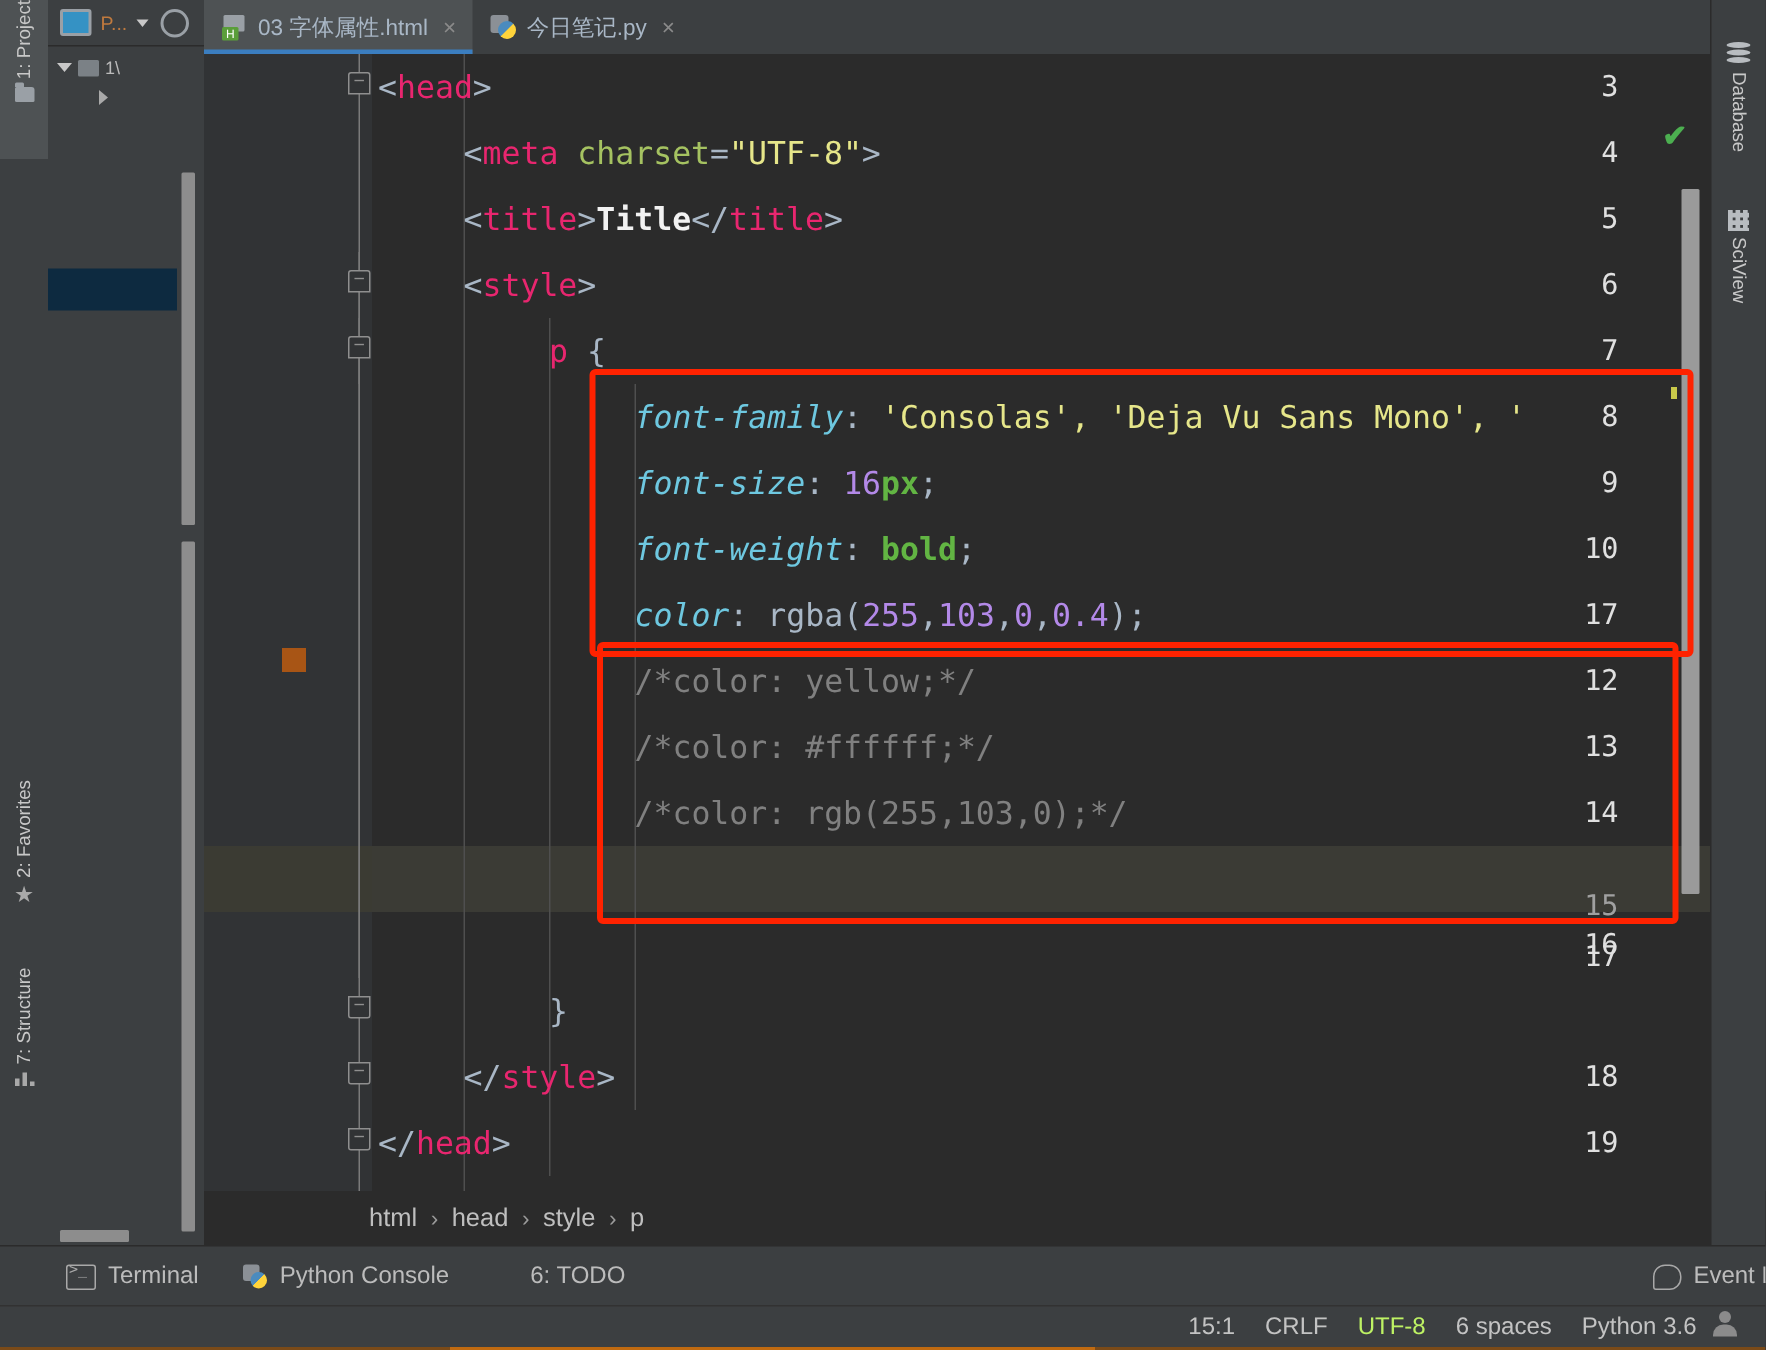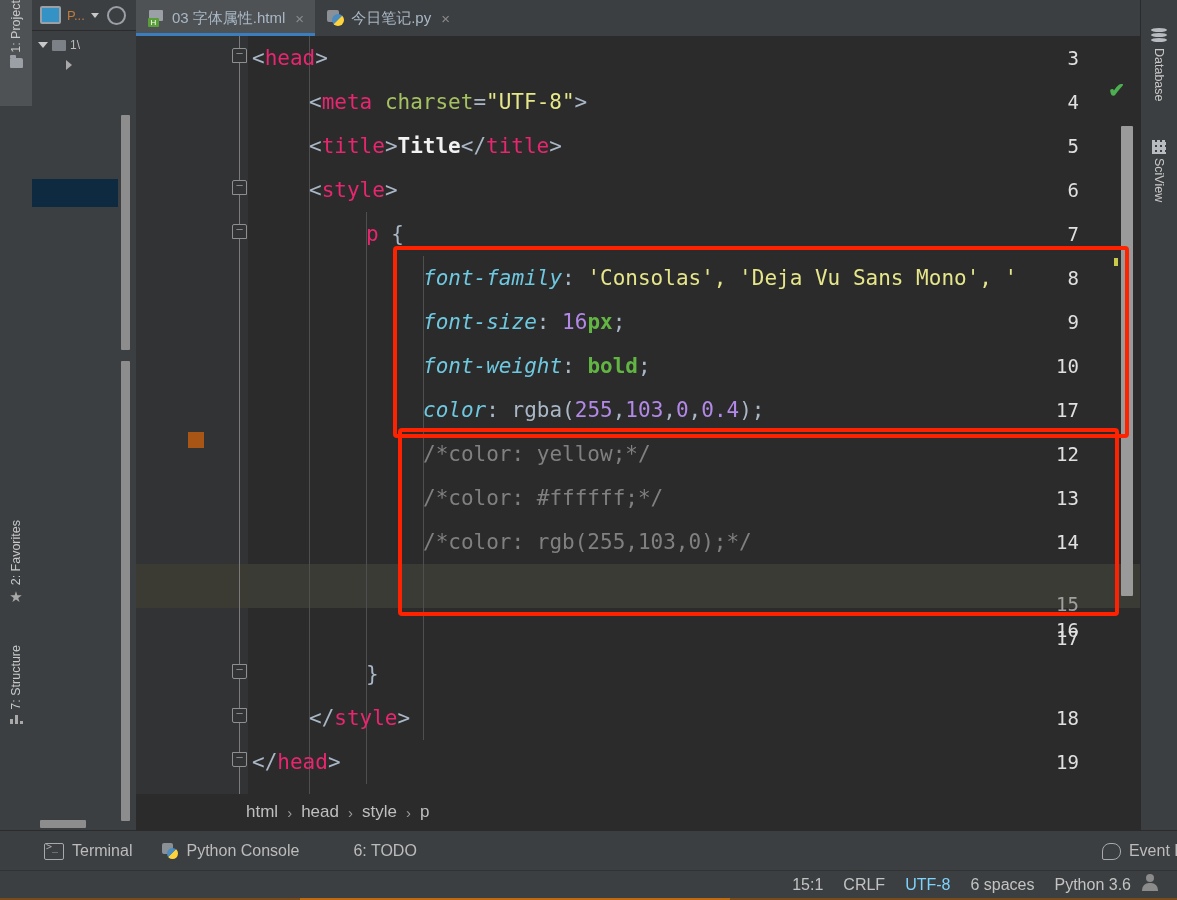--- a/index.html
+++ b/index.html
@@ -269,21 +269,21 @@
   .evlog{ position:absolute; right: 20px; display:flex; align-items:center; gap:8px; font-size:16px; color:#bcbcbc;}
   .bubble-ico{width:17px;height:15px;border:1.6px solid #a9a9a9;border-radius:8px 8px 8px 2px;}
 
   .status-bar {
     position:absolute; left:0; top:870px; width:1177px; height:28px;
     background:#3c3f41; display:flex; align-items:center;
     border-top:1px solid #323232;
   }
   .sb-right{ position:absolute; right:8px; display:flex; align-items:center; gap:20px;
     font-size:16px; color:#c3c3c3; }
-  .sb-dim { color:#7dd3fc; }
+  .sb-dim { color:#bef264; }
   .watermark {
     position:absolute; right: 6px; top: 870px; width: 300px; height: 28px;
     display:flex; align-items:center; justify-content:flex-end;
     font-size:15px; color:#dcdcdc; opacity:.85; pointer-events:none;
     font-family:"Liberation Sans",sans-serif; letter-spacing:-.2px;
   }
   .person-ico{
     position:absolute; right: 20px; top:874px; width:15px; height:17px;
   }
   .person-ico::before{content:"";position:absolute;left:4px;top:0;width:8px;height:8px;border-radius:50%;background:#8b8b8b;}

